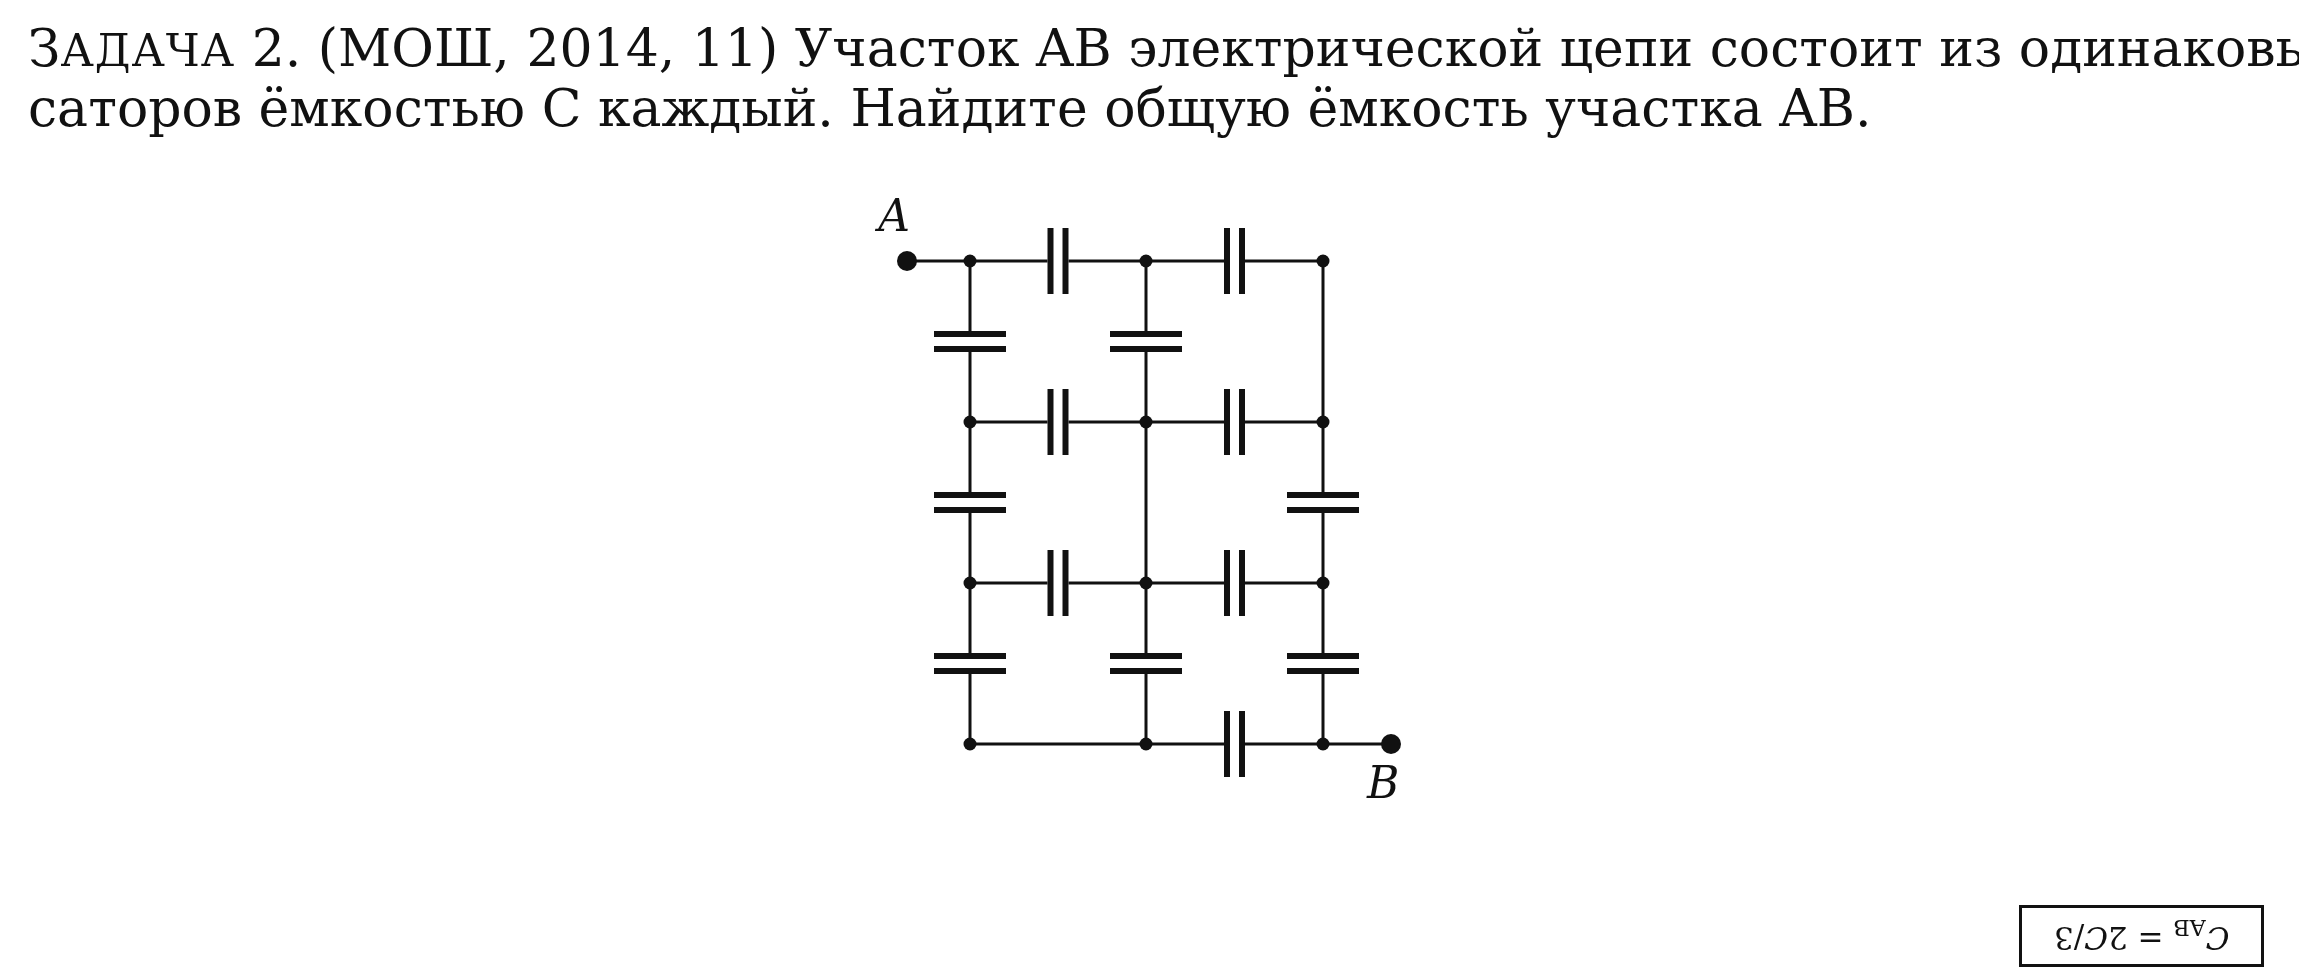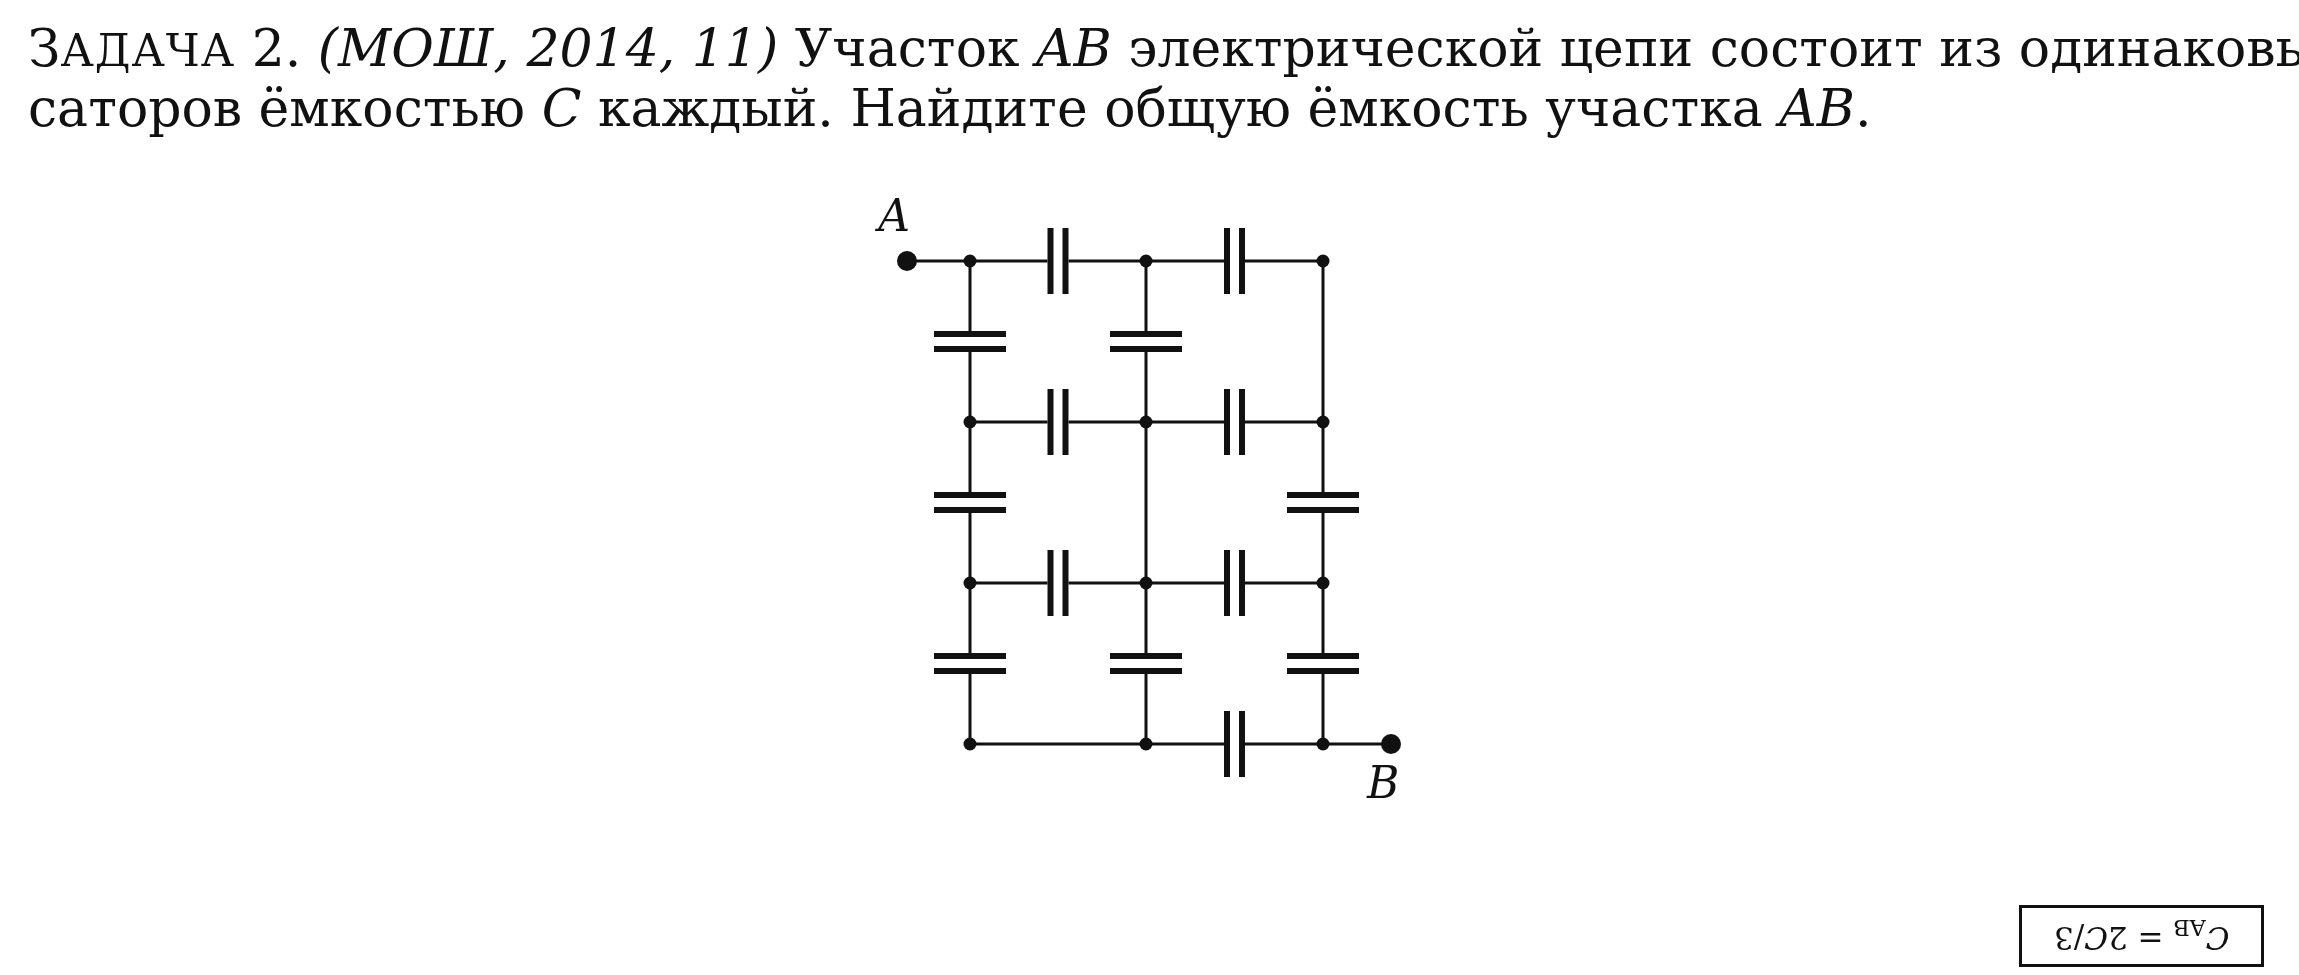--- a/index.html
+++ b/index.html
@@ -17,21 +17,21 @@
     left: 28px;
     white-space: nowrap;
     font-size: 52px;
     line-height: 52px;
     letter-spacing: 0px;
   }
   .problem-line.l1 { top: 22px; }
   .problem-line.l2 { top: 82px; }
   .sc-big { font-size: 52px; }
   .sc-small { font-size: 44px; letter-spacing: 1px; }
-  .it { font-style: italic; }
+  .it { }
   .circuit-svg {
     position: absolute;
     left: 840px;
     top: 190px;
     width: 620px;
     height: 640px;
   }
   .node-label {
     font-family: "DejaVu Serif", "Liberation Serif", serif;
     font-style: italic;

